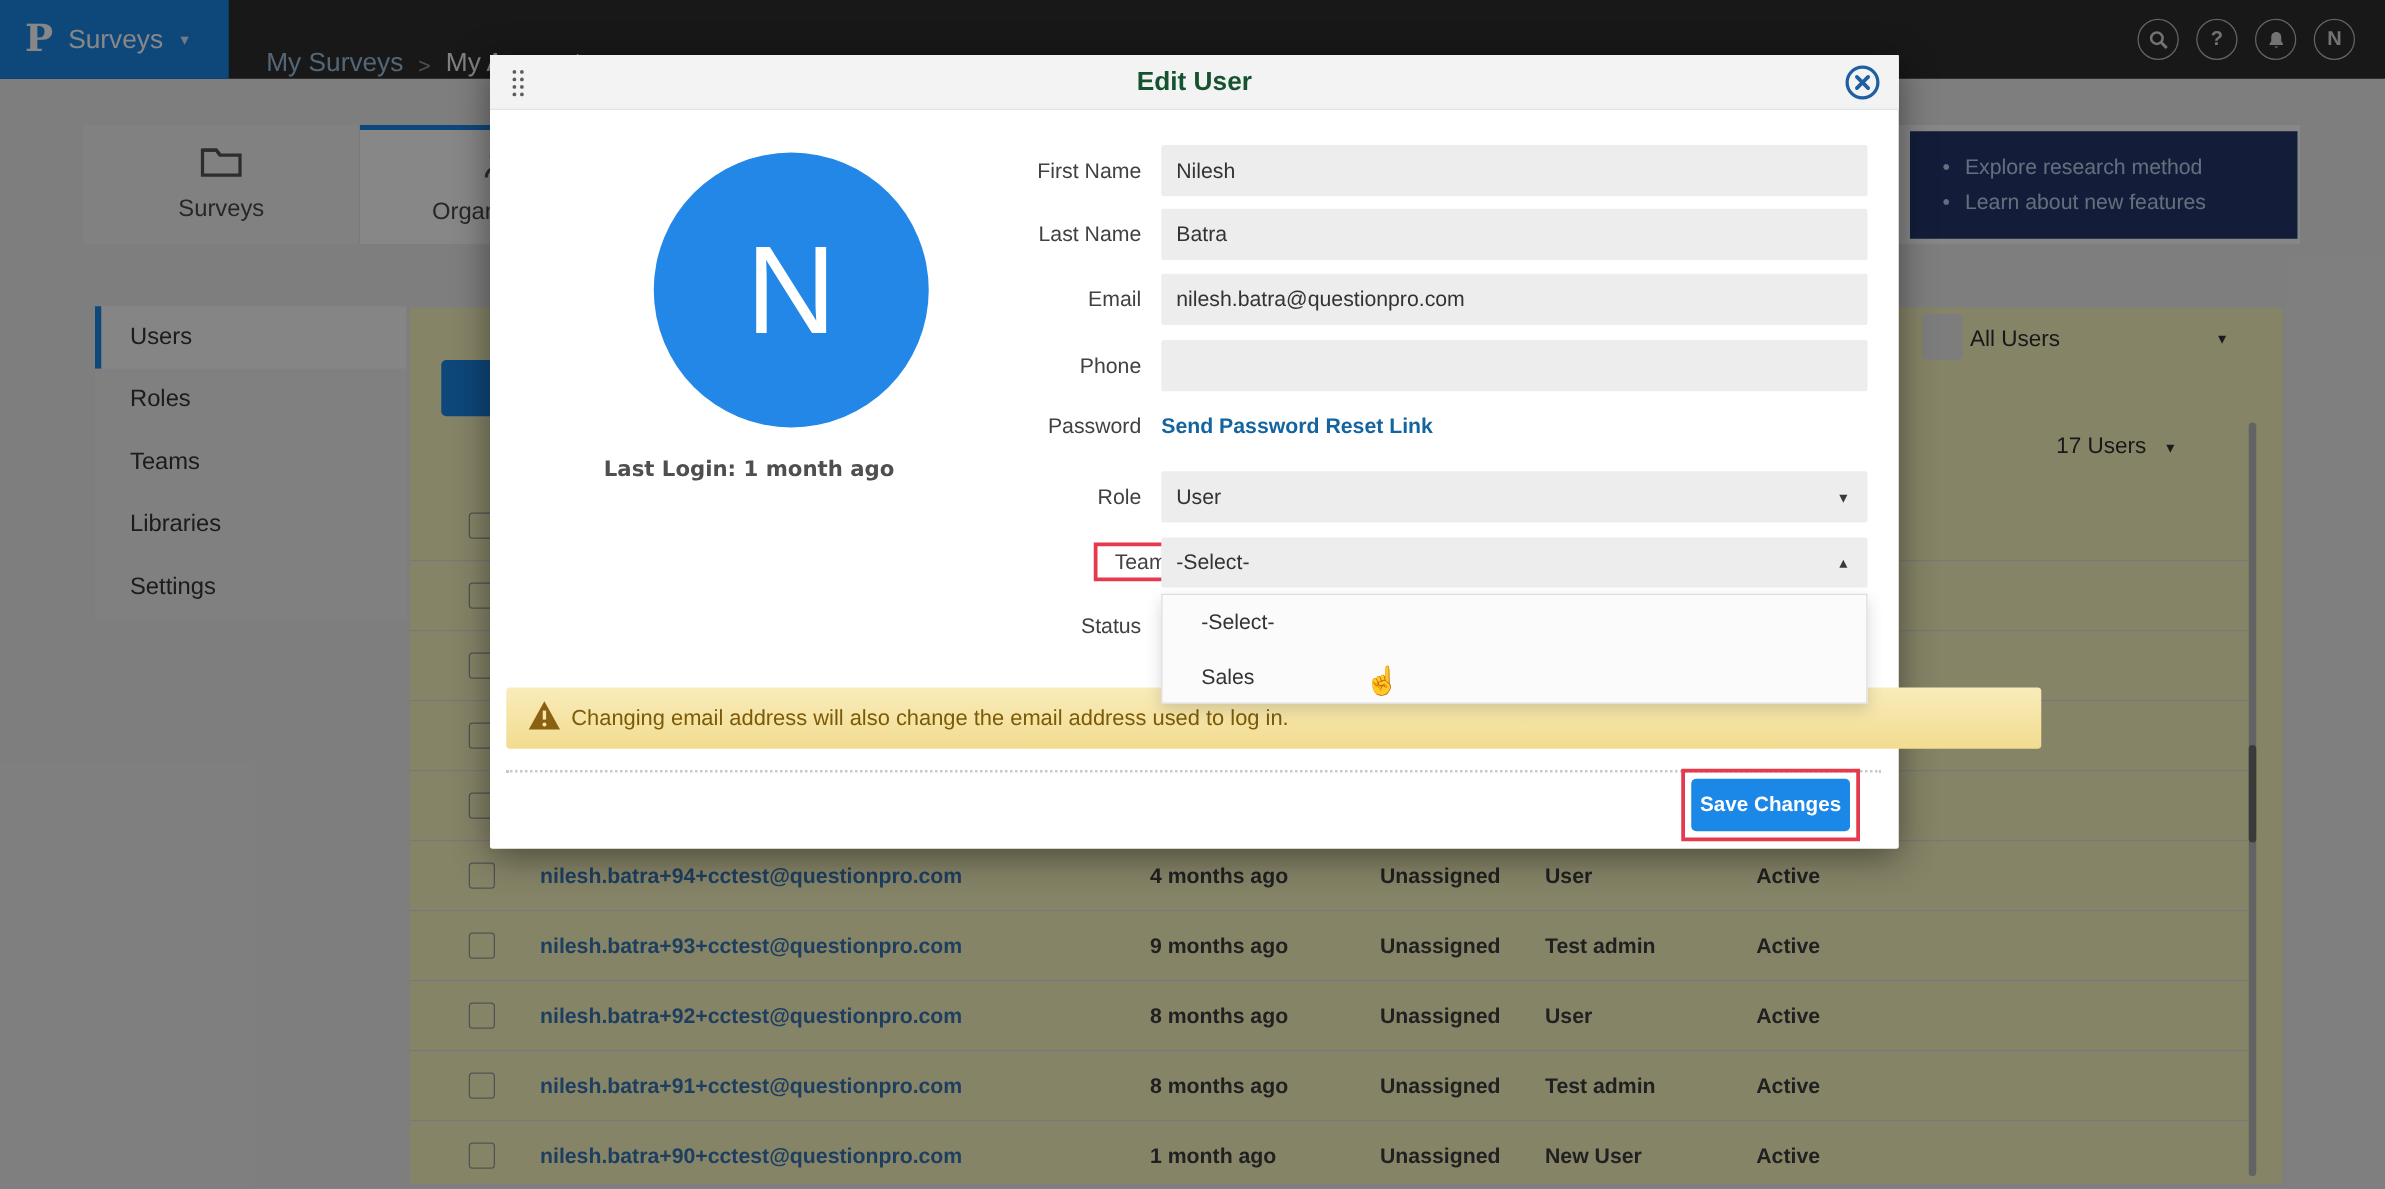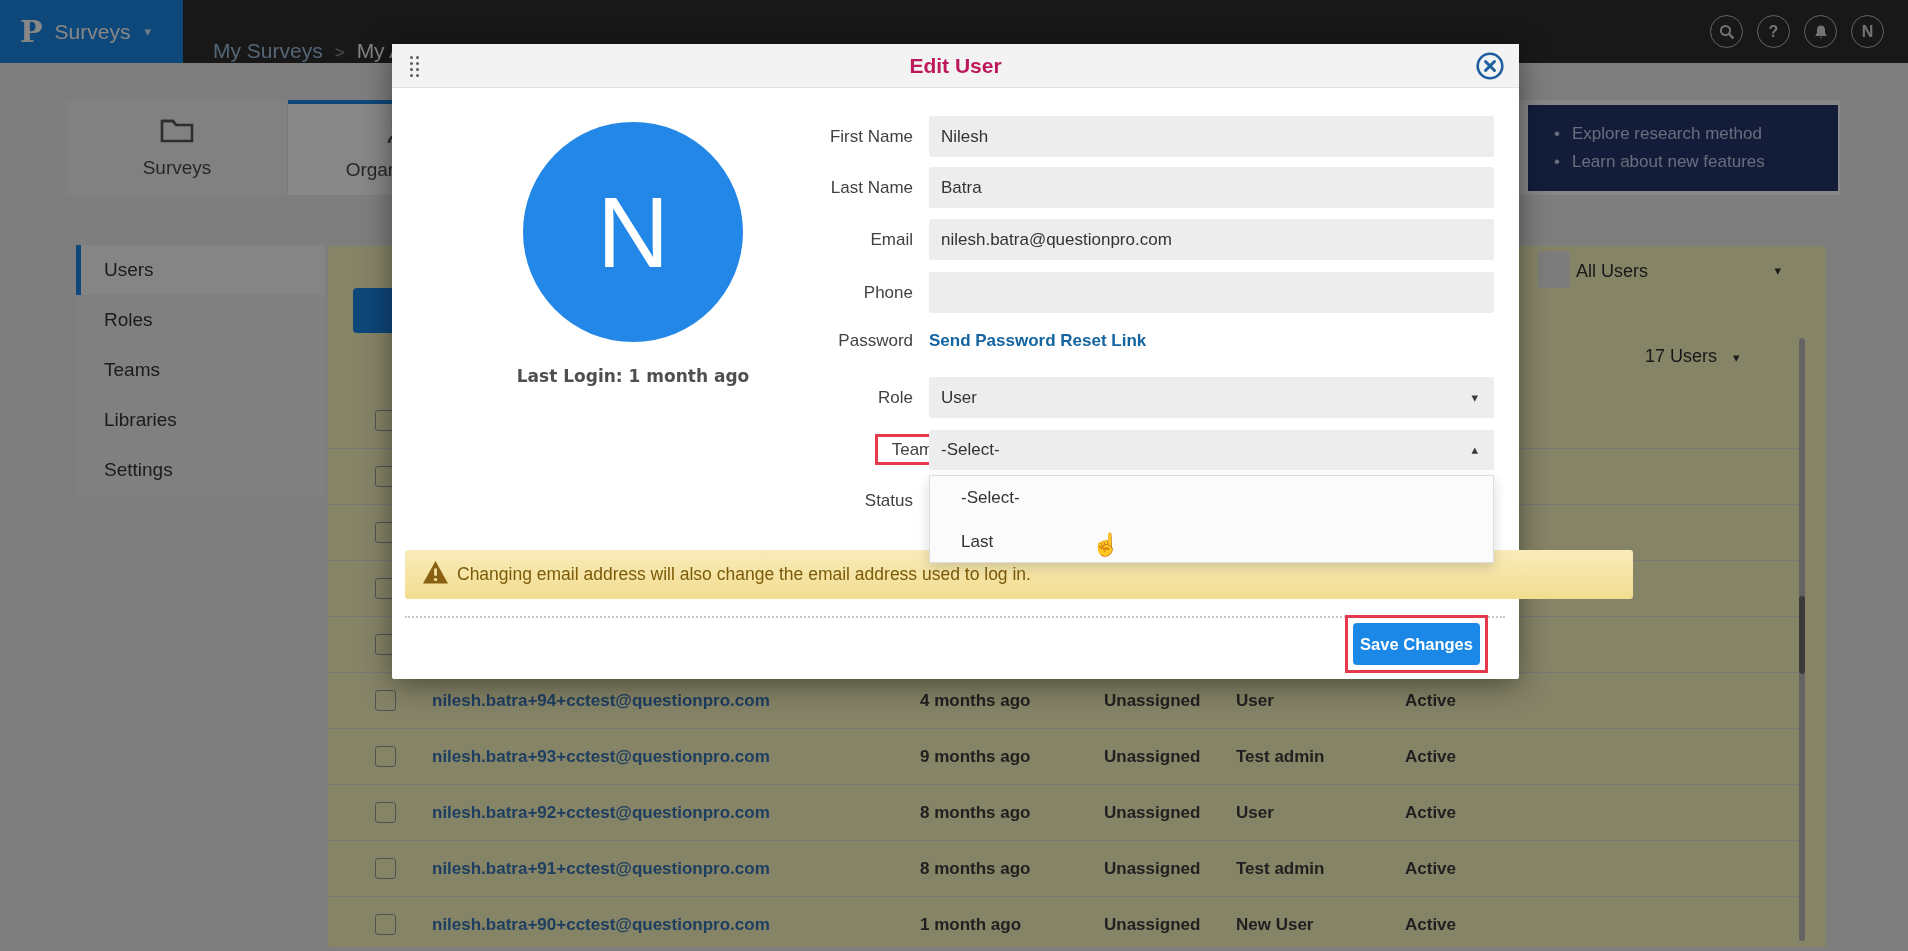--- a/index.html
+++ b/index.html
@@ -54,29 +54,29 @@
   .email-link { color:#3a76b5; text-decoration:none; cursor:pointer; }
   .vscroll { position:absolute; left:1471px; top:92px; width:6px; height:603px; background:#bcbcbc; border-radius:3px; }
   .vthumb { position:absolute; left:0; top:258px; width:6px; height:78px; background:#6f6f6f; border-radius:3px; }
   
   .overlay { position:absolute; inset:0; background:rgba(0,0,0,0.47); z-index:10; }
   
   .modal { position:absolute; left:392px; top:44px; width:1127px; height:635px; background:#ffffff;
            z-index:20; box-shadow:0 6px 30px rgba(0,0,0,0.45); border-radius:2px; }
   .modal-header { position:absolute; left:0; top:0; width:1127px; height:44px; background:#f3f3f3;
                   border-bottom:1px solid #e2e2e2; }
-  .modal-title { text-align:center; line-height:44px; font-size:21px; font-weight:700; color:#be185d; }
+  .modal-title { text-align:center; line-height:44px; font-size:21px; font-weight:700; color:#14532d; }
   .drag-handle { position:absolute; left:18px; top:12px; display:grid; grid-template-columns:4px 4px;
                  grid-auto-rows:4px; gap:2px; cursor:move; }
   .drag-handle i { width:3px; height:3px; border-radius:50%; background:#5c5c5c; }
   .modal-close { position:absolute; right:14px; top:7px; width:30px; height:30px; cursor:pointer; }
   .m-avatar { position:absolute; left:131px; top:78px; width:220px; height:220px; border-radius:50%;
               background:#2287e6; display:flex; align-items:center; justify-content:center; }
   .m-avatar span { color:#fff; font-size:100px; font-weight:400; }
-  .m-lastlogin { position:absolute; left:91px; top:322px; width:300px; text-align:center;
+  .m-lastlogin { position:absolute; left:91px; top:322px; width:300px; text-align:left;
                  font-family:"DejaVu Sans", sans-serif; font-weight:700; font-size:17px; color:#4f4f4f; }
   .f-label { position:absolute; left:250px; width:271px; text-align:right; font-size:17px; color:#414141; }
   .f-input { position:absolute; left:537px; width:565px; height:41px; background:#ededed; border:none;
              border-radius:2px; padding:12px 12px; font-size:17px; color:#333; font-family:"Liberation Sans", sans-serif; }
   .f-select { position:absolute; left:537px; width:565px; height:41px; background:#ededed; border-radius:2px;
               line-height:41px; padding-left:12px; font-size:17px; color:#333; cursor:pointer; }
   .f-select .caret { position:absolute; right:16px; top:0; font-size:13px; color:#3a3a3a; }
   .pwd-link { position:absolute; left:537px; top:287px; font-size:17px; font-weight:600; color:#1464a0;
               cursor:pointer; text-decoration:none; }
   .team-annot { position:absolute; left:463px; top:390px; width:75px; height:31px; border:3px solid #e5394e;
@@ -298,21 +298,21 @@
     </div>
     <div class="f-select" style="top:386px; height:40px; line-height:40px;">
       <span>-Select-</span>
       <span class="caret">▴</span>
     </div>
 
     <label class="f-label" style="top:442px; height:30px; line-height:30px;">Status</label>
 
     <div class="dropdown">
       <div class="dd-opt">-Select-</div>
-      <div class="dd-opt">Last</div>
+      <div class="dd-opt">Sales</div>
     </div>
     <span class="hand-cursor">☝</span>
 
     <div class="warn">
       <span>
         <svg width="27" height="25" viewBox="0 0 27 25">
             <path d="M13.5 1 26 23.5H1z" fill="#8a6012"></path>
             <rect x="12.2" y="8.5" width="2.7" height="7.2" fill="#f8e7a8"></rect>
             <circle cx="13.55" cy="19.5" r="1.6" fill="#f8e7a8"></circle>
           </svg>

